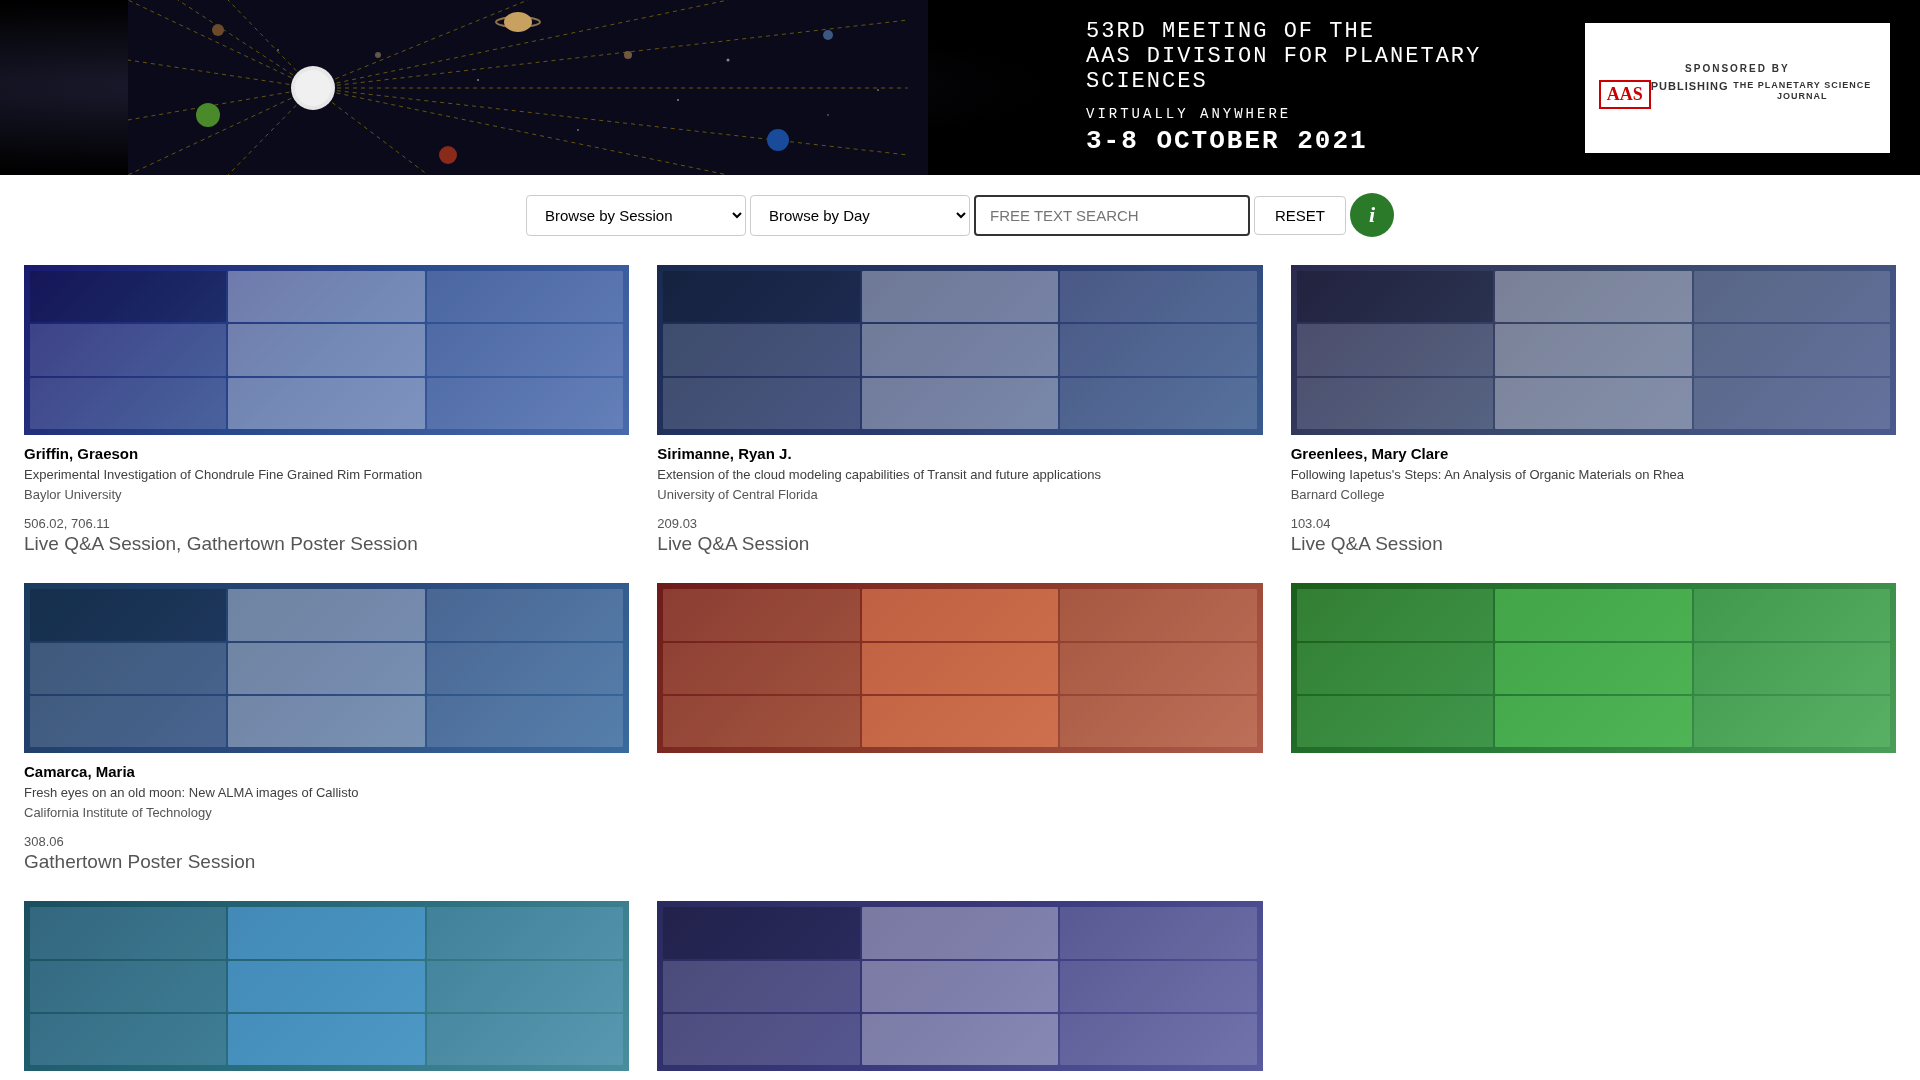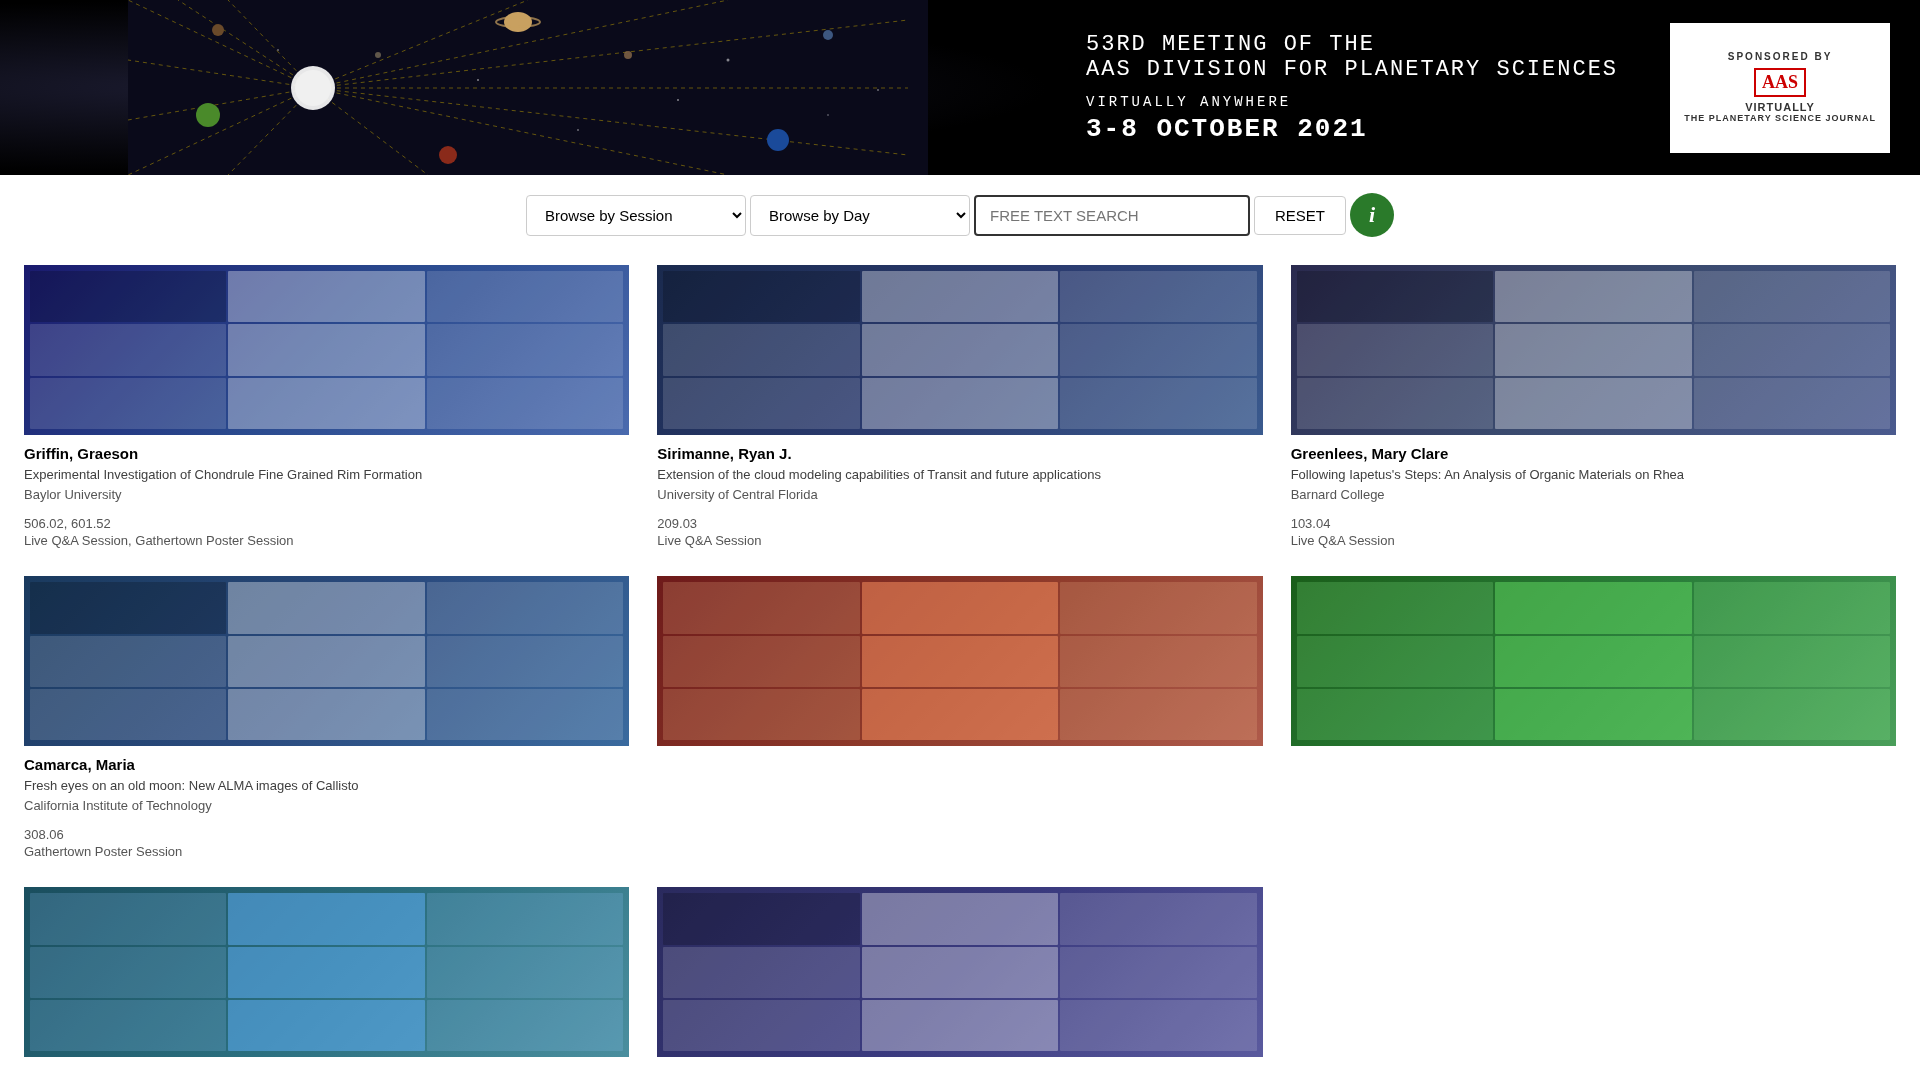--- a/index.html
+++ b/index.html
@@ -81,22 +81,21 @@
     }
     .sponsor-label {
       font-size: 10px;
       letter-spacing: 2px;
       color: #333;
       margin-bottom: 6px;
       font-weight: bold;
     }
     .sponsor-logo {
       display: flex;
-      flex-direction: column;
-      align-items: center;
+      flex-direction: row;
     }
     .aas-logo {
       font-size: 18px;
       font-weight: bold;
       color: #c00;
       font-family: serif;
       border: 2px solid #c00;
       padding: 2px 6px;
       margin-bottom: 4px;
     }
@@ -201,21 +200,21 @@
       font-size: 13px;
       color: #555;
       margin-bottom: 14px;
     }
     .poster-code {
       font-size: 13px;
       color: #555;
       margin-bottom: 2px;
     }
     .poster-session {
-      font-size: 13px;
+      font-size: 19px;
       color: #555;
     }
 
     
     .thumb-1 { background: linear-gradient(135deg, #1a1a6e 0%, #2a4a8e 50%, #4a6aae 100%); }
     .thumb-2 { background: linear-gradient(135deg, #1a2a4e 0%, #2a3a6e 50%, #3a5a8e 100%); }
     .thumb-3 { background: linear-gradient(135deg, #2a2a4e 0%, #3a4a6e 50%, #4a5a8e 100%); }
     .thumb-4 { background: linear-gradient(135deg, #1a3a5e 0%, #2a4a7e 50%, #3a6a9e 100%); }
     .thumb-5 { background: linear-gradient(135deg, #6e1a1a 0%, #8e3a2a 50%, #ae5a4a 100%); }
     .thumb-6 { background: linear-gradient(135deg, #1a5e1a 0%, #2a7e3a 50%, #4a9e5a 100%); }
@@ -305,21 +304,21 @@
     <div class="header-text">
       <div class="title-line1">53RD MEETING OF THE</div>
       <div class="title-line2">AAS DIVISION FOR PLANETARY SCIENCES</div>
       <div class="subtitle">VIRTUALLY ANYWHERE</div>
       <div class="dates">3-8 OCTOBER 2021</div>
     </div>
     <div class="sponsor-box">
       <div class="sponsor-label">SPONSORED BY</div>
       <div class="sponsor-logo">
         <div class="aas-logo">AAS</div>
-        <div class="publishing-text">VIRTUALLY</div>
+        <div class="publishing-text">PUBLISHING</div>
         <div class="journal-name">THE PLANETARY SCIENCE JOURNAL</div>
       </div>
     </div>
   </div>
 </div>
 
 <div class="controls-bar">
   <select>
     <option>Browse by Session</option>
   </select>
@@ -342,21 +341,21 @@
           <div class="thumb-cell highlight"></div>
           <div class="thumb-cell"></div>
           <div class="thumb-cell"></div>
           <div class="thumb-cell highlight"></div>
           <div class="thumb-cell"></div>
         </div>
       </div>
       <div class="poster-author">Griffin, Graeson</div>
       <div class="poster-title">Experimental Investigation of Chondrule Fine Grained Rim Formation</div>
       <div class="poster-institution">Baylor University</div>
-      <div class="poster-code">506.02, 601.52</div>
+      <div class="poster-code">506.02, 706.11</div>
       <div class="poster-session">Live Q&amp;A Session, Gathertown Poster Session</div>
     </div>
     <div class="poster-card">
       <div class="poster-thumb thumb-2">
         <div class="thumb-content">
           <div class="thumb-cell dark"></div>
           <div class="thumb-cell highlight"></div>
           <div class="thumb-cell"></div>
           <div class="thumb-cell"></div>
           <div class="thumb-cell highlight"></div>

